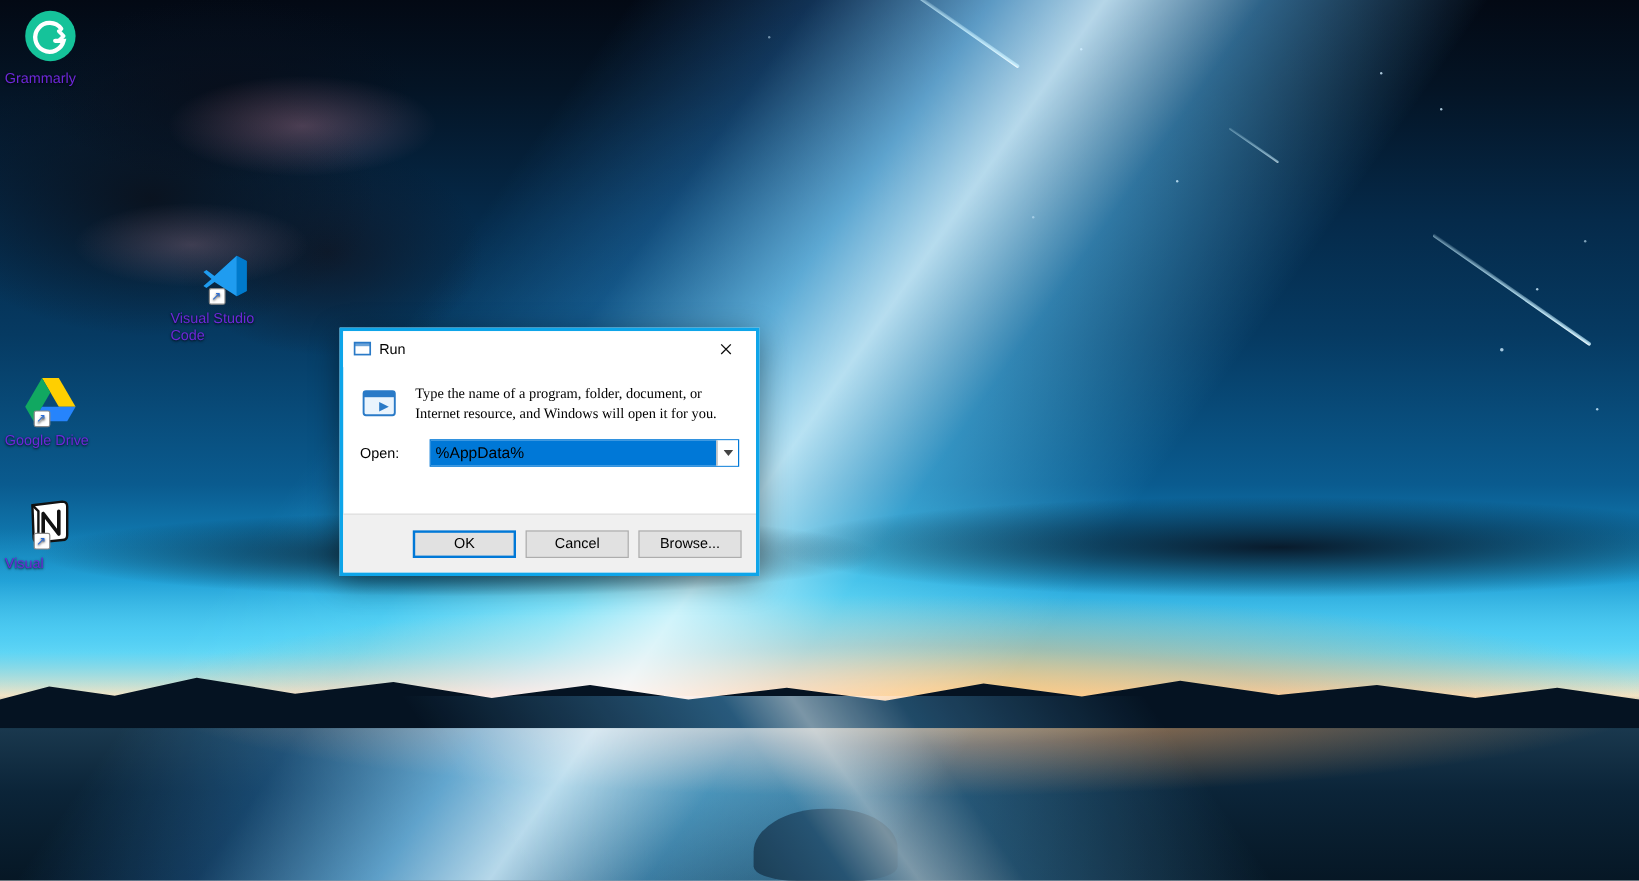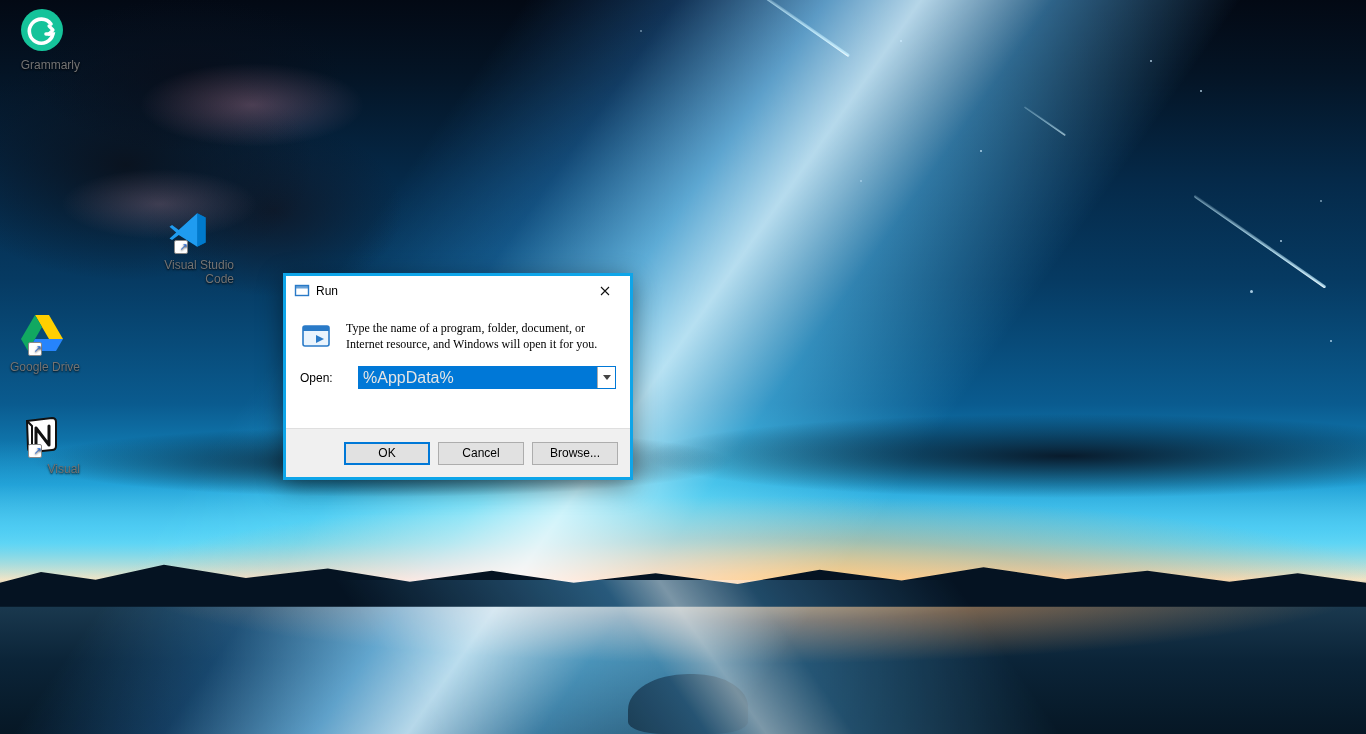--- a/index.html
+++ b/index.html
@@ -68,21 +68,21 @@
   }
   .meteor { position:absolute; background:linear-gradient(to bottom right, rgba(200,240,255,0) 0%, rgba(200,240,255,0.9) 75%, #fff 100%); transform:rotate(35deg); border-radius:2px; }
   .m1{ top:20px; left:740px; width:120px; height:3px; }
   .m2{ top:240px; left:1180px; width:160px; height:3px; }
   .m3{ top:120px; left:1020px; width:50px; height:2px; opacity:.7 }
   .star { position:absolute; width:2px; height:2px; background:#cfeeff; border-radius:50%; opacity:.8 }
 
   
   .desktop-icons { position:absolute; inset:0; }
   .dicon {
-    position:absolute; width:76px; text-align:right; color:#737373;
+    position:absolute; width:76px; text-align:left; color:#6d28d9;
     font-size:12px; text-shadow:0 1px 2px rgba(0,0,0,.9);
     cursor:default;
   }
   .dicon .glyph { width:48px; height:48px; margin:0 auto 4px; display:flex; align-items:center; justify-content:center; }
   .dicon.selected { background:rgba(120,180,255,0.35); outline:1px solid rgba(160,200,255,0.7); }
   .shortcut-badge{
     position:absolute; left:10px; top:34px; width:14px; height:14px; background:#fff; border:1px solid #888; border-radius:2px;
   }
   .shortcut-badge::before{content:"↗"; font-size:10px; color:#2b6cd4; position:relative; top:-2px; left:1px;}
 
@@ -105,21 +105,21 @@
   .run-body .bicon { width:34px; height:34px; flex:none; }
   .run-desc { font-size:12px; line-height:1.35; color:#000; }
   .run-open-row { display:flex; align-items:center; gap:20px; padding:4px 14px 12px 14px; }
   .run-open-row label { width:38px; font-size:12px; }
   .run-combo {
     position:relative; flex:1; height:23px; border:1px solid #0078d7; background:#fff;
     display:flex; align-items:center;
   }
   .run-combo input {
     flex:1; border:none; outline:none; height:21px; padding:0 4px;
-    font-family:inherit; font-size:16px; color:#e5e5e5; background:#0078d7;
+    font-family:inherit; font-size:13px; color:#000000; background:#0078d7;
   }
   .run-combo input::selection{ background:#0078d7; color:#fff; }
   .combo-btn {
     width:18px; height:21px; border:none; border-left:1px solid #adadad;
     background:#fff; display:flex; align-items:center; justify-content:center;
   }
   .combo-btn svg{display:block}
   .run-footer {
     position:absolute; left:0; right:0; bottom:0; height:49px; background:#f0f0f0;
     display:flex; align-items:center; justify-content:flex-end; gap:8px; padding:0 12px;

